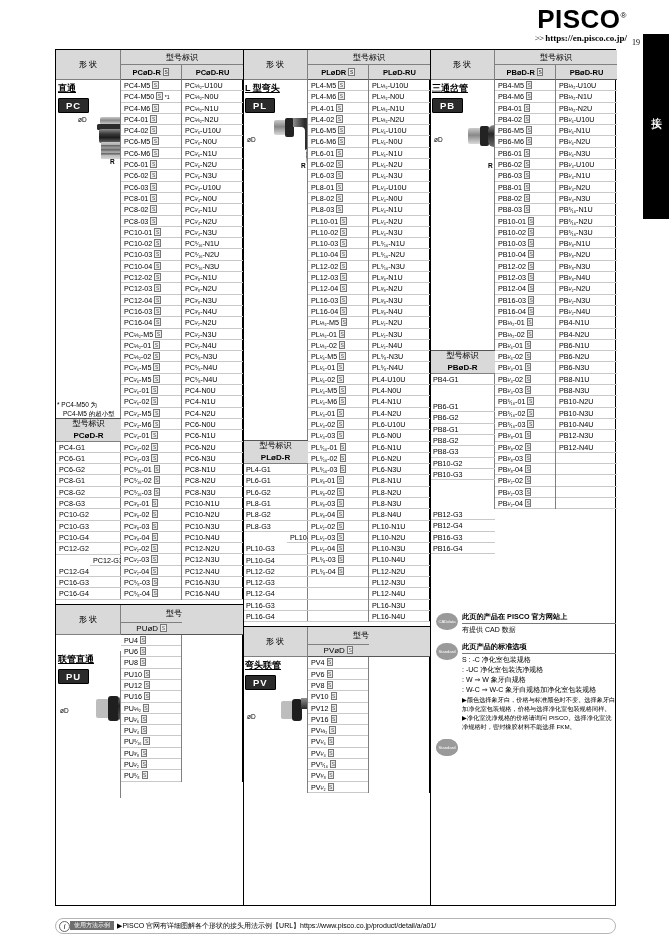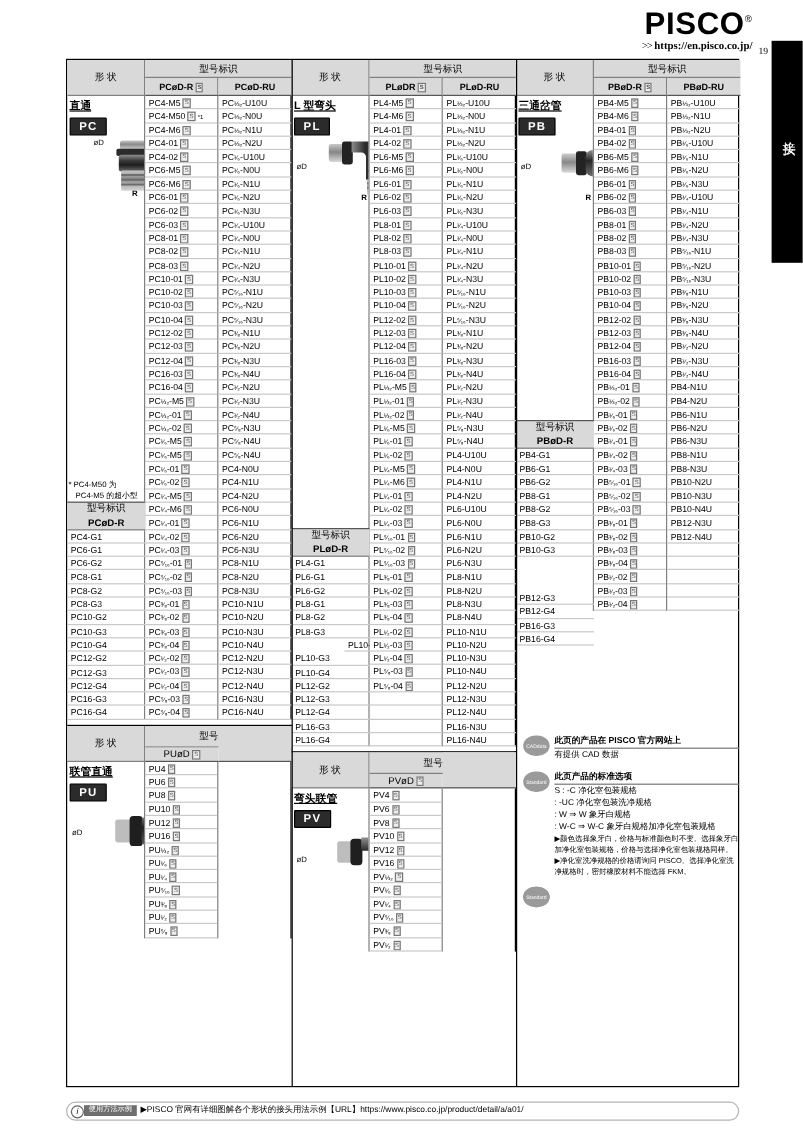--- a/index.html
+++ b/index.html
@@ -187,21 +187,21 @@
           <div class="cellrow" style="border-right: 0px;">PC4-G1</div>
           <div class="cellrow" style="border-right: 0px;">PC6-G1</div>
           <div class="cellrow" style="border-right: 0px;">PC6-G2</div>
           <div class="cellrow" style="border-right: 0px;">PC8-G1</div>
           <div class="cellrow" style="border-right: 0px;">PC8-G2</div>
           <div class="cellrow" style="border-right: 0px;">PC8-G3</div>
           <div class="cellrow" style="border-right: 0px;">PC10-G2</div>
           <div class="cellrow" style="border-right: 0px;">PC10-G3</div>
           <div class="cellrow" style="border-right: 0px;">PC10-G4</div>
           <div class="cellrow" style="border-right: 0px;">PC12-G2</div>
-          <div class="cellrow" style="border-right: 0px;">PC12-G3</div>
+          <div class="cellrow" style="border-right: 0px; margin-left: 34px;">PC12-G3</div>
           <div class="cellrow" style="border-right: 0px;">PC12-G4</div>
           <div class="cellrow" style="border-right: 0px;">PC16-G3</div>
           <div class="cellrow" style="border-right: 0px;">PC16-G4</div>
         </div>
         <div style="position: absolute; left: 65px; top: 0px; width: 61px; border-right: 1px solid rgb(128, 128, 128);">
           <div class="cellrow">PC4-M5 <span class="badge">S</span></div>
           <div class="cellrow">PC4-M50 <span class="badge">S</span> <span style="font-size:5px">*1</span></div>
           <div class="cellrow">PC4-M6 <span class="badge">S</span></div>
           <div class="cellrow">PC4-01 <span class="badge">S</span></div>
           <div class="cellrow">PC4-02 <span class="badge">S</span></div>
@@ -300,21 +300,21 @@
     <div style="position: absolute; left: 0px; top: 553.8px; width: 187px; border-top: 1.5px solid rgb(0, 0, 0); border-right: 1px solid rgb(0, 0, 0);">
       <div style="position: relative; height: 30px;">
     <div class="grp-head" style="position:absolute;left:0;top:0;width:65px;height:30px;
          line-height:30px;border-right:1px solid #808080;">形   状</div>
     <div class="grp-head" style="position:absolute;left:65px;top:0;width:122px;height:18px;
          line-height:18px;">型号标识</div>
     <div class="grp-head" style="position:absolute;left:65px;top:18px;width:61px;height:12px;line-height:12px;border-bottom:1px solid #555;">PUøD <span class="badge">S</span></div>
     <div style="position:absolute;left:126px;top:0;width:61px;height:30px;background:#d9d9d9;border-bottom:1px solid #555;"></div>
       </div>
       <div style="position: relative; height: 146.9px;">
-        <div style="position: absolute; left: 0px; top: 0px; width: 65px; height: 146.9px; border-right: 1px solid rgb(128, 128, 128); padding: 2px 0px 0px 2px; overflow: hidden;">
+        <div style="position: absolute; left: 0px; top: 16px; width: 65px; height: 146.9px; border-right: 1px solid rgb(128, 128, 128); padding: 2px 0px 0px 2px; overflow: hidden;">
     <div class="shape-title">联管直通</div>
     <div class="tag">PU</div>
     <div style="position:relative;margin-top:1px;">
       <div style="position:absolute;left:34px;top:0;"><svg width="96" height="48" viewBox="0 0 96 48">
 <defs>
                   <linearGradient id="u1" x1="0" y1="0" x2="0" y2="1">
 <stop offset="0" stop-color="#8f8f8f"></stop>
                     <stop offset=".4" stop-color="#222"></stop>
 <stop offset="1" stop-color="#666"></stop>
                   </linearGradient>
@@ -595,21 +595,21 @@
       <div class="od" style="position:absolute;left:2px;top:22px;">øD</div>
       <div class="od" style="position:absolute;left:56px;top:48px;font-weight:bold;">R</div>
     </div></div>
         <div style="position: absolute; left: 0px; top: 269.8px; width: 65px;">
           <div class="grp-head" style="height:24px;border-top:1px solid #555;border-right:0;
         display:flex;flex-direction:column;justify-content:center;">
         <div>型号标识</div>
         <div style="font-weight:bold">PBøD-R</div>
           </div>
           <div class="cellrow" style="border-right: 0px;">PB4-G1</div>
-          <div class="cellrow" style="border-right: 0px;">PB6-G1</div>
+          <div class="cellrow" style="border-right: 0px; margin-top: 16px;">PB6-G1</div>
           <div class="cellrow" style="border-right: 0px;">PB6-G2</div>
           <div class="cellrow" style="border-right: 0px;">PB8-G1</div>
           <div class="cellrow" style="border-right: 0px;">PB8-G2</div>
           <div class="cellrow" style="border-right: 0px;">PB8-G3</div>
           <div class="cellrow" style="border-right: 0px;">PB10-G2</div>
           <div class="cellrow" style="border-right: 0px;">PB10-G3</div>
           <div class="cellrow" style="border-right: 0px; margin-top: 29px;">PB12-G3</div>
           <div class="cellrow" style="border-right: 0px;">PB12-G4</div>
           <div class="cellrow" style="border-right: 0px;">PB16-G3</div>
           <div class="cellrow" style="border-right: 0px;">PB16-G4</div>

